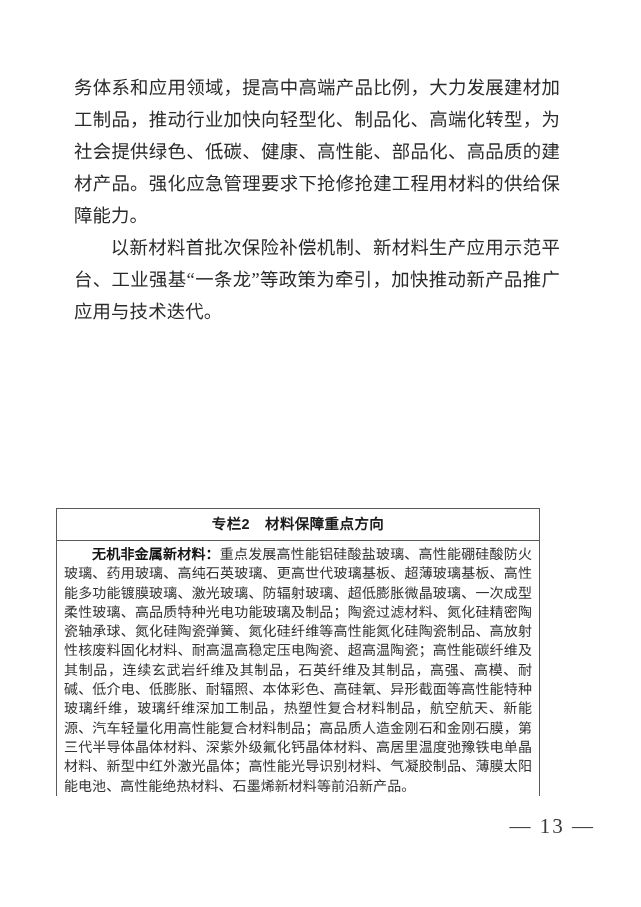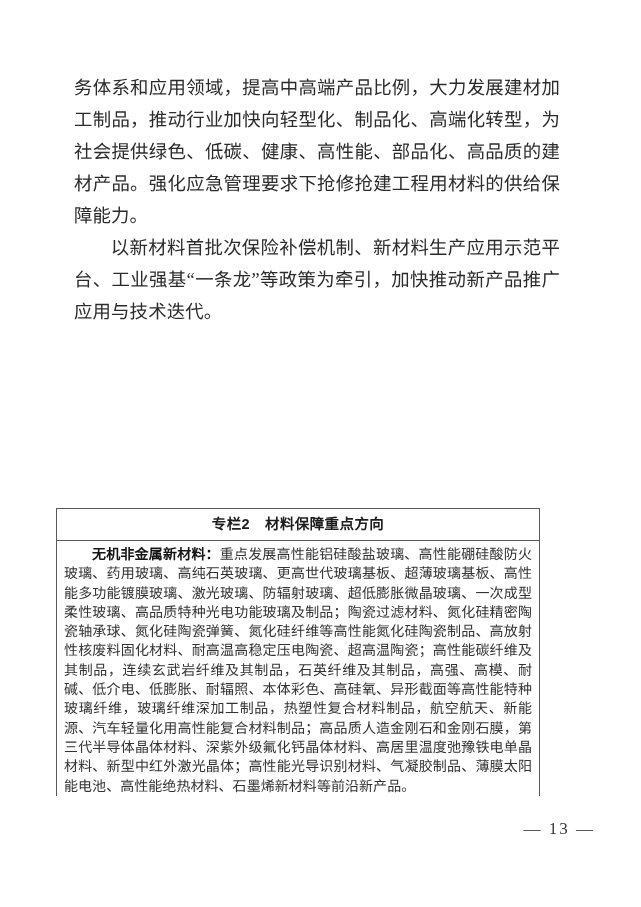--- a/index.html
+++ b/index.html
@@ -88,21 +88,21 @@
     font-weight: bold;
     font-family: "Liberation Sans", "DejaVu Sans", sans-serif;
     color: #151515;
   }
 
   
   .page-number {
     position: absolute;
     right: 46px;
     bottom: 68px;
-    font-size: 17px;
+    font-size: 21px;
     letter-spacing: 2px;
     color: #3a3a3a;
     white-space: nowrap;
   }
 </style>
 </head>
 <body>
 
 <div class="page">
 

